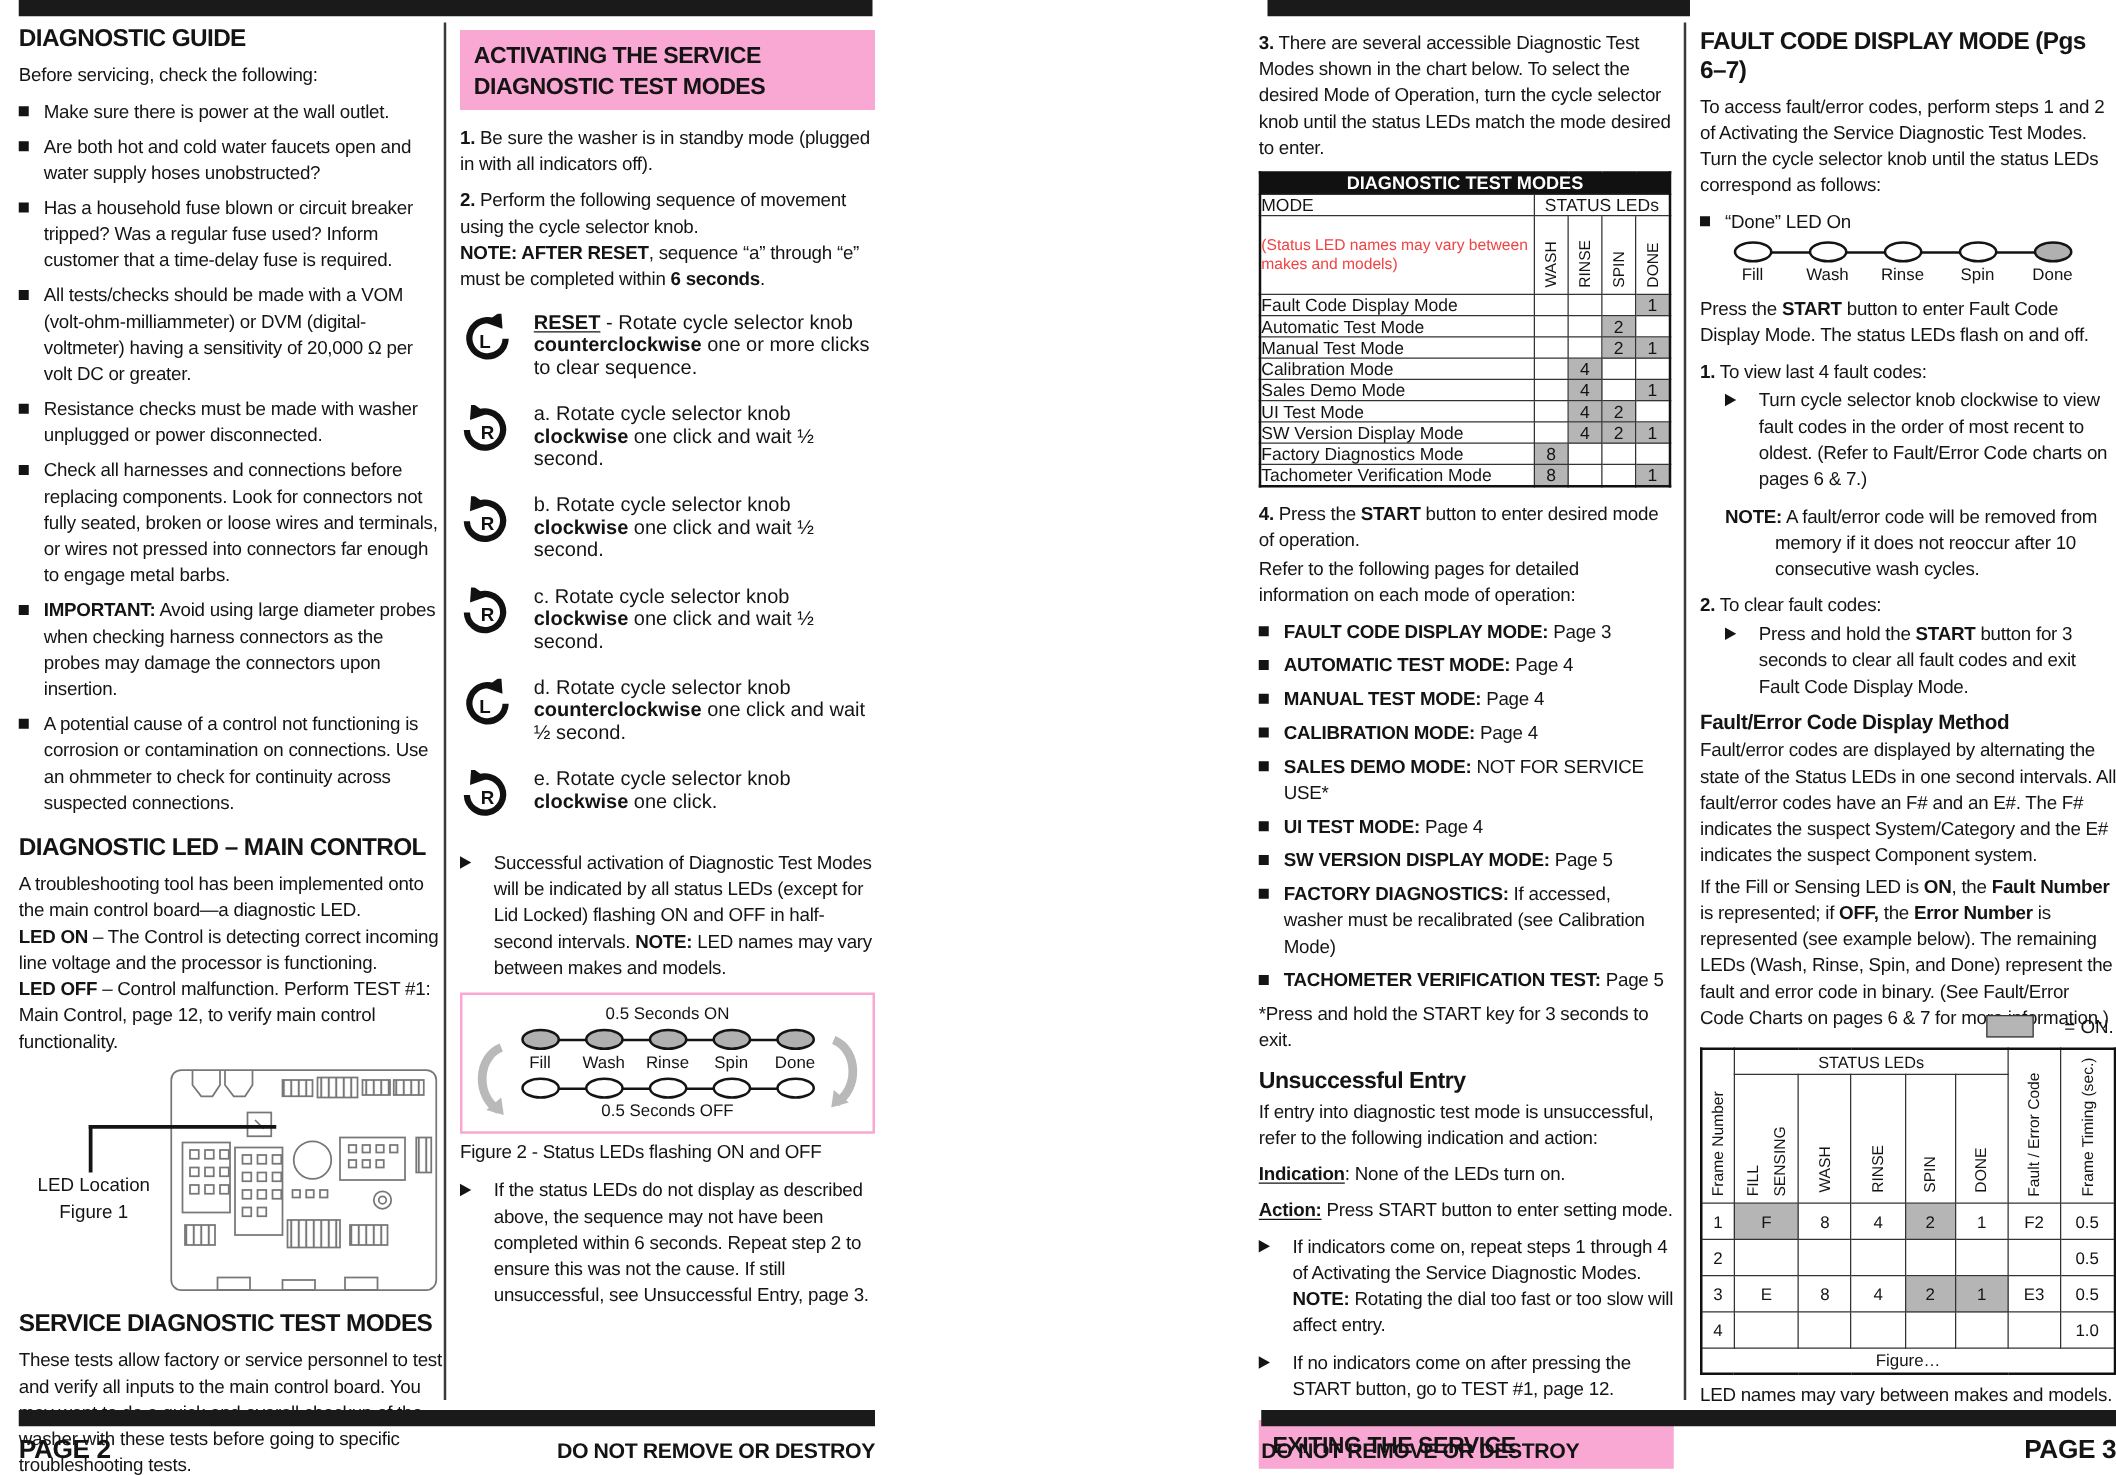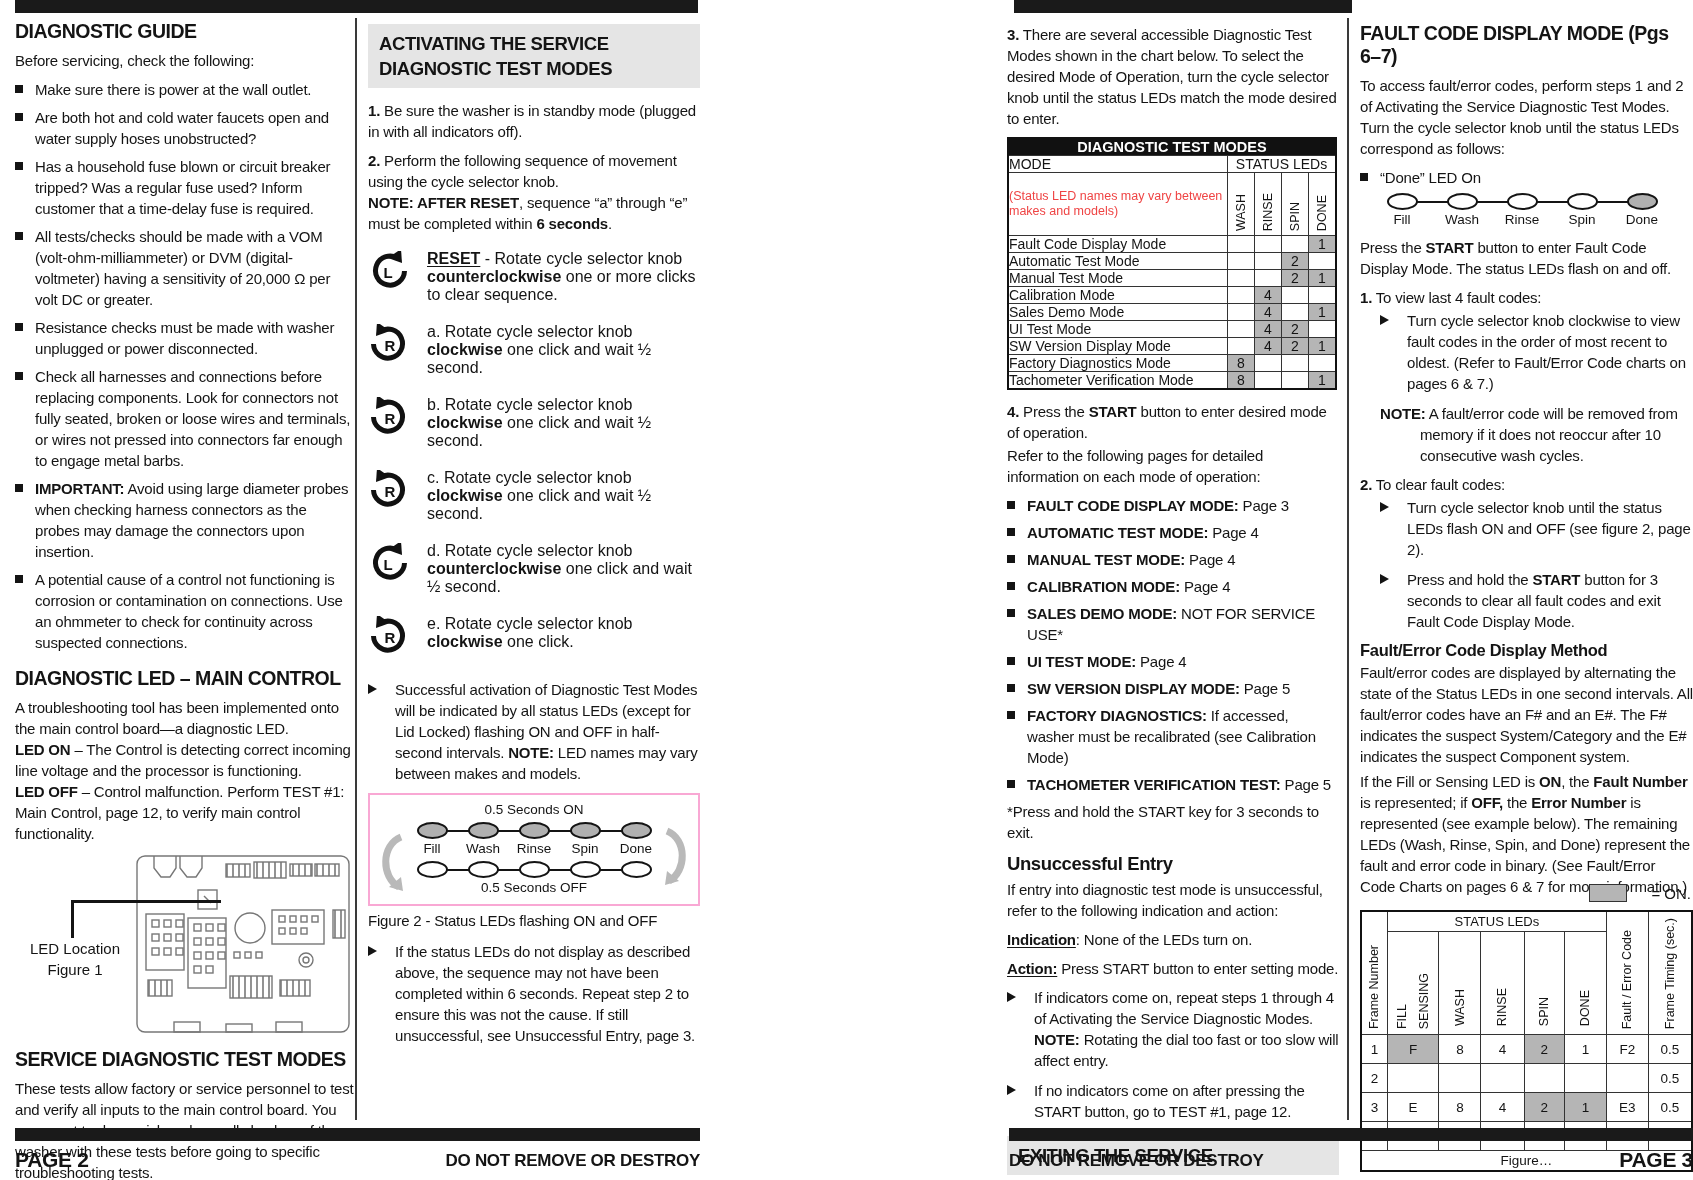--- a/index.html
+++ b/index.html
@@ -10,21 +10,21 @@
   #p2c2{left:368px;width:332px;}
   #p3c1{left:1007px;width:332px;}
   #p3c2{left:1360px;width:333px;}
   .vline{position:absolute;top:18px;height:1102px;width:2px;background:#3a3a3a;}
   .bar{position:absolute;height:13px;background:#1a1a1a;}
   p,.para{margin:0 0 8px;font-size:15px;line-height:21px;letter-spacing:-0.2px;}
   .head{font-size:19.5px;font-weight:bold;letter-spacing:-0.5px;margin:0 0 7px;}
   .head2{font-size:18.5px;font-weight:bold;letter-spacing:-0.4px;margin:10px 0 4px;}
   .head3{font-size:16.5px;font-weight:bold;letter-spacing:-0.3px;margin:8px 0 2px;}
   .mt{margin-top:14px;}
-  .gray-box{background:#e5e5e5;padding:7px 11px;font-weight:bold;font-size:18.5px;
+  .gray-box{background:#f9a8d4;padding:7px 11px;font-weight:bold;font-size:18.5px;
             line-height:25px;letter-spacing:-0.4px;margin:0 0 12px;}
   .bullet-item{display:flex;gap:12px;margin:0 0 7px;font-size:15px;line-height:21px;letter-spacing:-0.2px;}
   .bullet-item .sq{flex:0 0 8px;width:8px;height:8px;background:#141414;margin-top:6px;}
   .bullet-item.small{margin:0 0 6px;}
   .arrow-item{display:flex;gap:9px;margin:0 0 9px;font-size:15px;line-height:21px;letter-spacing:-0.2px;}
   .tri{flex:0 0 9px;width:0;height:0;border-left:9px solid #141414;
        border-top:5.5px solid transparent;border-bottom:5.5px solid transparent;margin-top:5px;}
   .indent{margin-left:20px;}
   .note-hang{margin-left:20px;padding-left:40px;text-indent:-40px;}
   .rot-row{display:flex;gap:15px;margin:0 0 19px;}
@@ -540,24 +540,20 @@
   <p>Press the <b>START</b> button to enter Fault Code Display Mode. The status LEDs flash on and off.</p>
   <p style="margin-bottom:2px"><b>1.</b> To view last 4 fault codes:</p>
   <div class="arrow-item indent">
     <span class="tri"></span>
     <span>Turn cycle selector knob clockwise to view fault codes in the order of most recent to oldest. (Refer to Fault/Error Code charts on pages 6 &amp; 7.)</span>
   </div>
   <p class="note-hang"><b>NOTE:</b> A fault/error code will be removed from memory if it does not reoccur after 10 consecutive wash cycles.</p>
   <p style="margin-bottom:2px"><b>2.</b> To clear fault codes:</p>
   <div class="arrow-item indent">
     <span class="tri"></span>
-    <span>Turn cycle selector knob until the status LEDs flash ON and OFF (see figure 2, page 2).</span>
-  </div>
-  <div class="arrow-item indent">
-    <span class="tri"></span>
     <span>Press and hold the <b>START</b> button for 3 seconds to clear all fault codes and exit Fault Code Display Mode.</span>
   </div>
 
   <div class="head3">Fault/Error Code Display Method</div>
   <p style="margin-bottom:4px">Fault/error codes are displayed by alternating the state of the Status LEDs in one second intervals. All fault/error codes have an F# and an E#. The F# indicates the suspect System/Category and the E# indicates the suspect Component system.</p>
   <p>If the Fill or Sensing LED is <b>ON</b>, the <b>Fault Number</b> is represented; if <b>OFF,</b> the <b>Error Number</b> is represented (see example below). The remaining LEDs (Wash, Rinse, Spin, and Done) represent the fault and error code in binary. (See Fault/Error Code Charts on pages 6 &amp; 7 for more information.)</p>
   <div class="on-legend">
     <span class="on-swatch"></span>
     <span>= ON.</span>
   </div>

